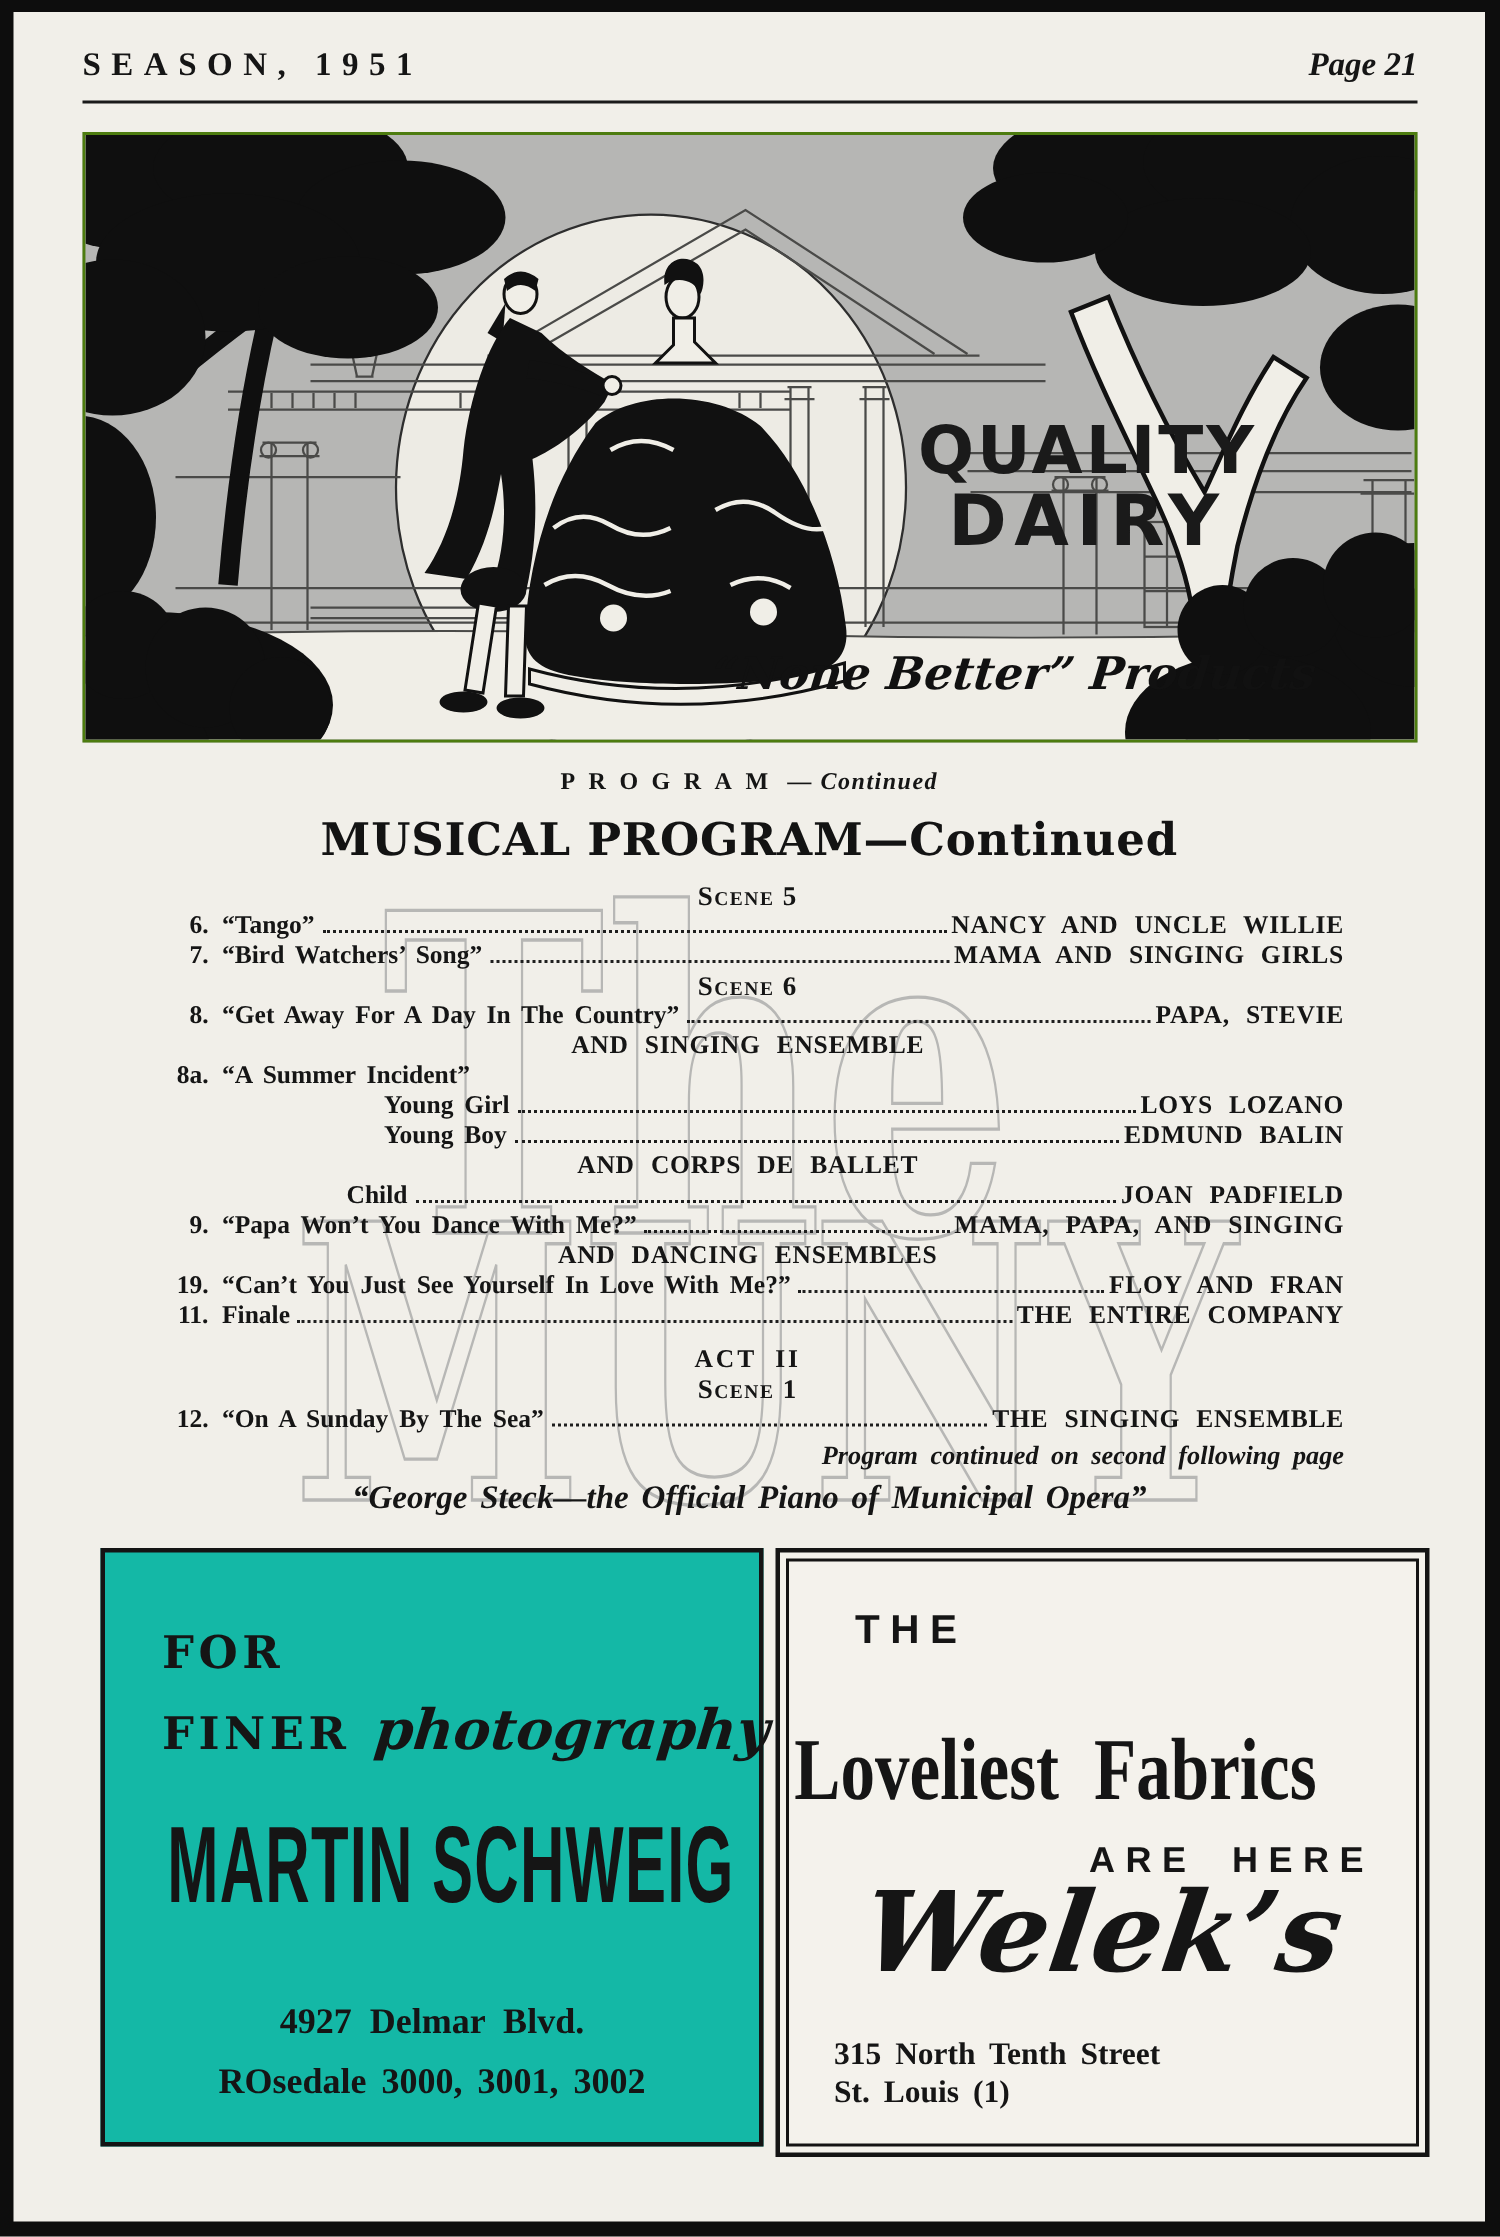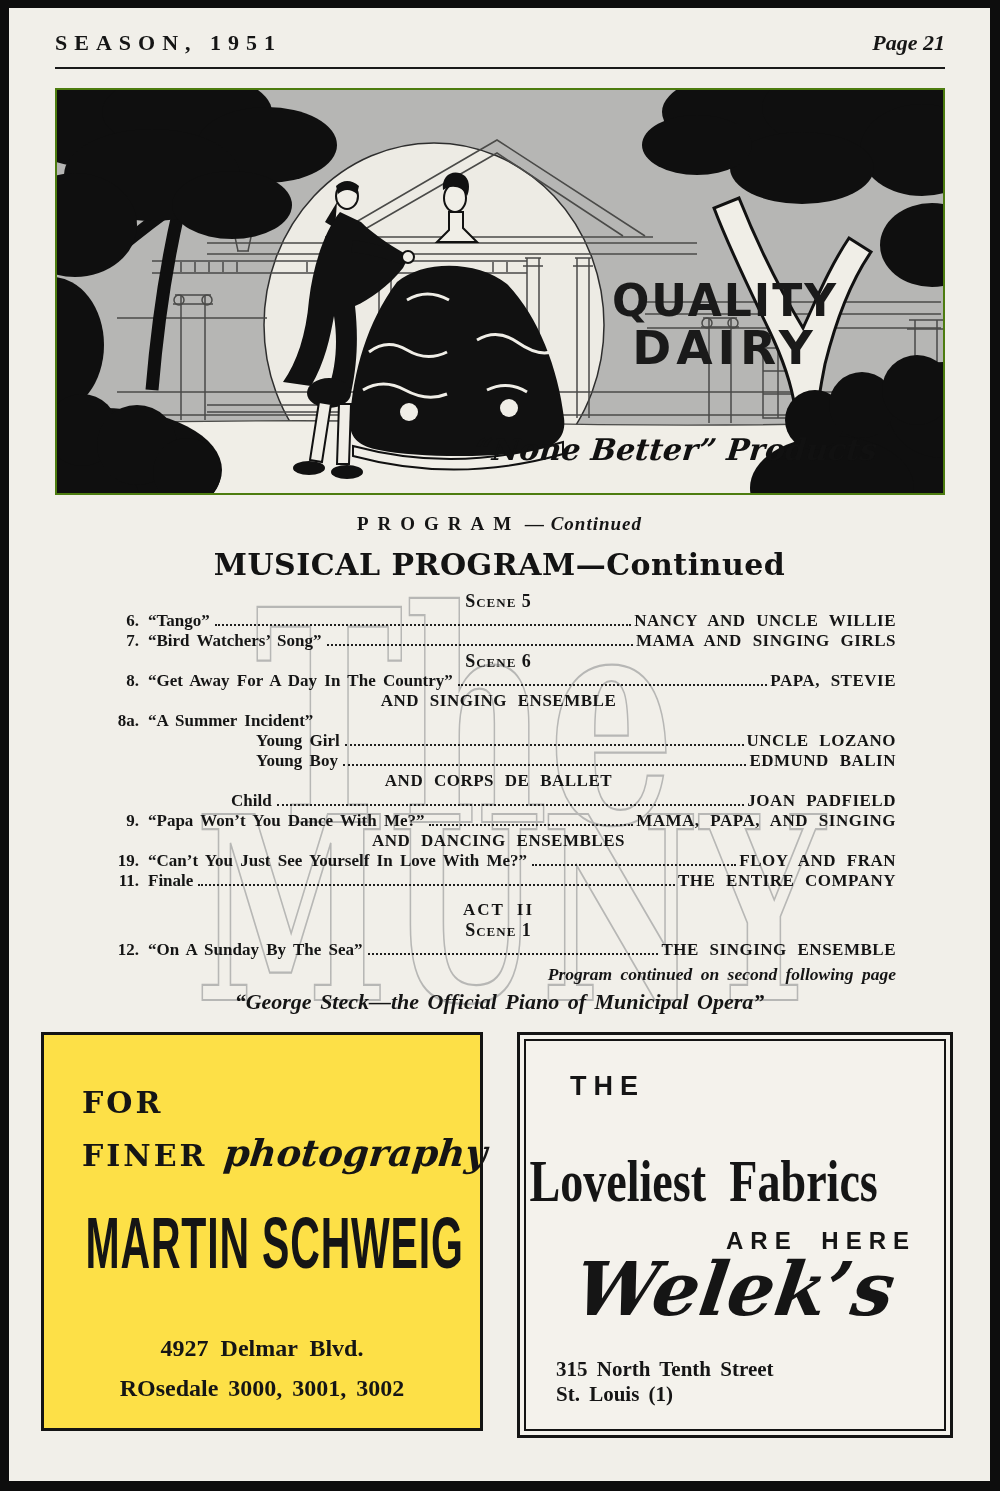--- a/index.html
+++ b/index.html
@@ -29,21 +29,21 @@
   .dairy-ad svg{position:absolute;left:0;top:0;}
   .qd-text{position:absolute;left:518px;top:188px;width:300px;text-align:center;
     font-family:"DejaVu Sans", sans-serif;font-weight:800;color:#1a1a1a;line-height:1.04;}
   .qd1{font-size:44px;letter-spacing:2px;}
   .qd2{font-size:47px;letter-spacing:5px;}
   .qd-tagline{position:absolute;right:66px;top:342px;
     font-family:"DejaVu Serif", serif;font-style:italic;font-weight:bold;
     font-size:30px;transform:skewX(-6deg);color:#111;}
   
   .program{position:absolute;left:0;top:505px;width:981px;}
-  .p-head{text-align:center;font-size:19px;}
+  .p-head{text-align:center;font-size:16px;}
   .p-head .ph1{font-weight:bold;letter-spacing:9px;}
   .p-head .ph2{font-weight:bold;font-style:italic;letter-spacing:1px;}
   .musical{text-align:center;font-family:"DejaVu Serif", serif;font-weight:bold;
     font-size:30px;letter-spacing:0.5px;margin-top:12px;color:#131313;}
   .plist{width:795px;margin:9px 0 0 92px;font-size:17px;font-weight:bold;}
   .p-row{display:flex;align-items:baseline;line-height:20px;min-height:20px;}
   .p-row.center{justify-content:center;}
   .scene-h{font-variant:small-caps;font-size:18px;letter-spacing:1px;}
   .act-h{font-size:17px;letter-spacing:2px;word-spacing:6px;}
   .num{width:38px;text-align:right;padding-right:9px;flex:none;}
@@ -51,22 +51,22 @@
   .role-indent{width:155px;flex:none;}
   .leader{flex:1 1 auto;border-bottom:2.6px dotted #1e1e1e;margin:0 3px 4px 5px;min-width:30px;}
   .name{white-space:nowrap;letter-spacing:0.5px;word-spacing:6px;text-align:right;}
   .p-row.cont{justify-content:center;}
   .gap8{margin-top:9px;}
   .note{width:795px;margin:4px 0 0 92px;text-align:right;font-style:italic;
     font-size:17.5px;font-weight:bold;word-spacing:4px;}
   .steck{width:981px;margin-top:4px;text-align:center;font-style:italic;font-weight:bold;
     font-size:22px;word-spacing:3px;}
   
-  .schweig-ad{position:absolute;left:32px;top:1024px;width:442px;height:399px;
-    border:3px solid #141414;box-sizing:border-box;background:#fde047;}
+  .schweig-ad{position:absolute;left:58px;top:1024px;width:442px;height:399px;
+    border:3px solid #141414;box-sizing:border-box;background:#14b8a6;}
   .sw-for{position:absolute;left:38px;top:50px;font-family:"DejaVu Serif", serif;
     font-weight:bold;font-size:30px;letter-spacing:3px;}
   .sw-finer-row{position:absolute;left:38px;top:96px;white-space:nowrap;}
   .sw-finer{font-family:"DejaVu Serif", serif;font-weight:bold;font-size:30px;letter-spacing:3px;}
   .sw-photo{font-family:"DejaVu Serif", serif;font-weight:bold;font-style:italic;
     font-size:37px;margin-left:12px;transform:skewX(-6deg);display:inline-block;}
   .sw-name-wrap{position:absolute;left:0;top:166px;width:100%;text-align:center;}
   .sw-name{display:inline-block;font-family:"Liberation Sans", sans-serif;font-weight:bold;
     font-size:50px;letter-spacing:1px;transform:scale(0.82,1.45);transform-origin:center top;white-space:nowrap;}
   .sw-addr{position:absolute;left:0;top:300px;width:100%;text-align:center;
@@ -269,21 +269,21 @@
 
         <div class="p-row">
           <span class="num">8a.</span>
           <span class="song-title">“A Summer Incident”</span>
         </div>
 
         <div class="p-row">
           <span class="role-indent"></span>
           <span class="song-title">Young Girl</span>
           <span class="leader"></span>
-          <span class="name">UNCLE LOZANO</span>
+          <span class="name">LOYS LOZANO</span>
         </div>
 
         <div class="p-row">
           <span class="role-indent"></span>
           <span class="song-title">Young Boy</span>
           <span class="leader"></span>
           <span class="name">EDMUND BALIN</span>
         </div>
 
         <div class="p-row cont">

